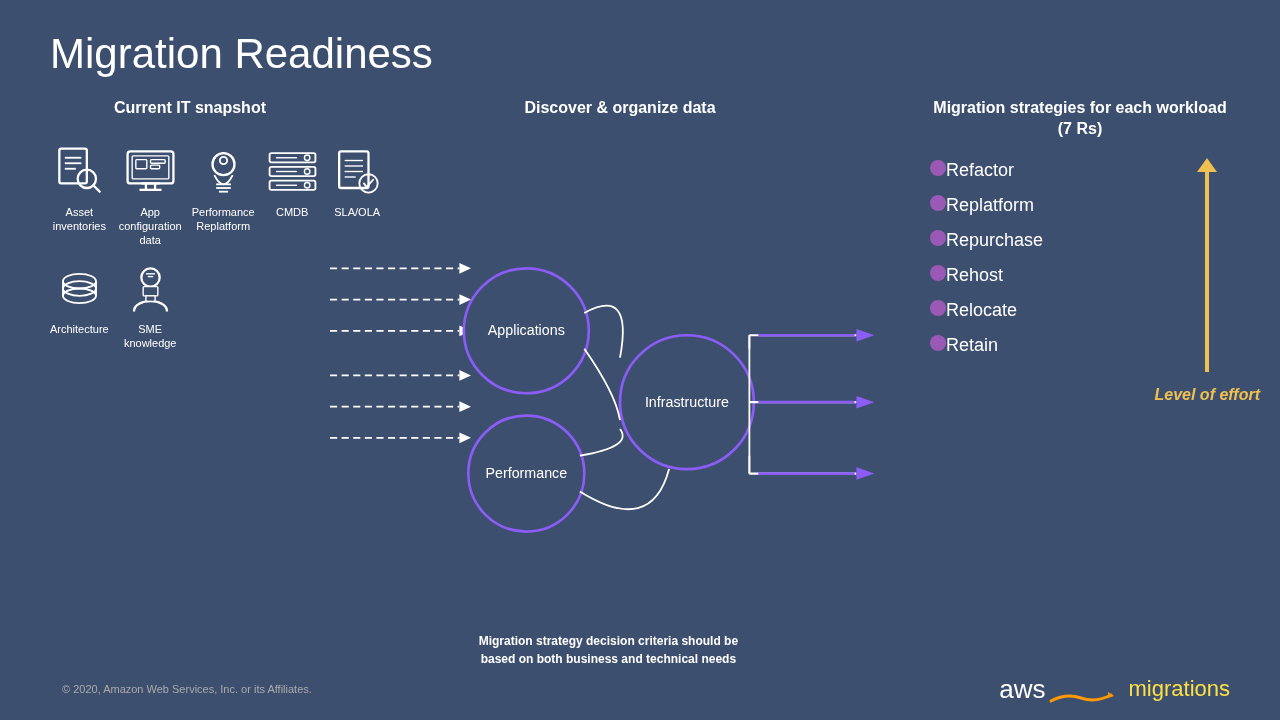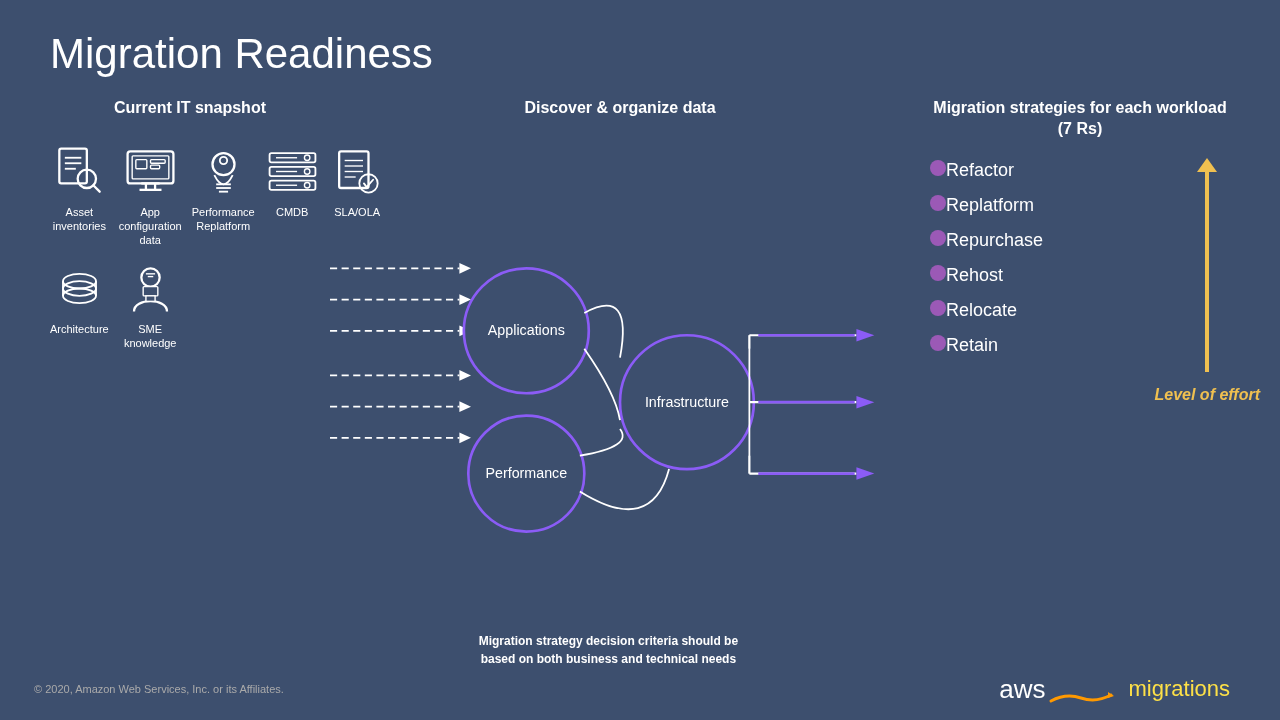--- a/index.html
+++ b/index.html
@@ -115,21 +115,21 @@
       font-size: 16px;
       font-weight: 600;
       color: #f0c050;
       text-align: center;
       line-height: 1.3;
     }
     
     .footer {
       position: absolute;
       bottom: 15px;
-      left: 34px;
+      left: 62px;
       right: 50px;
       display: flex;
       justify-content: space-between;
       align-items: center;
     }
     .footer-text {
       font-size: 11px;
       color: #aaa;
     }
     .aws-logo {

